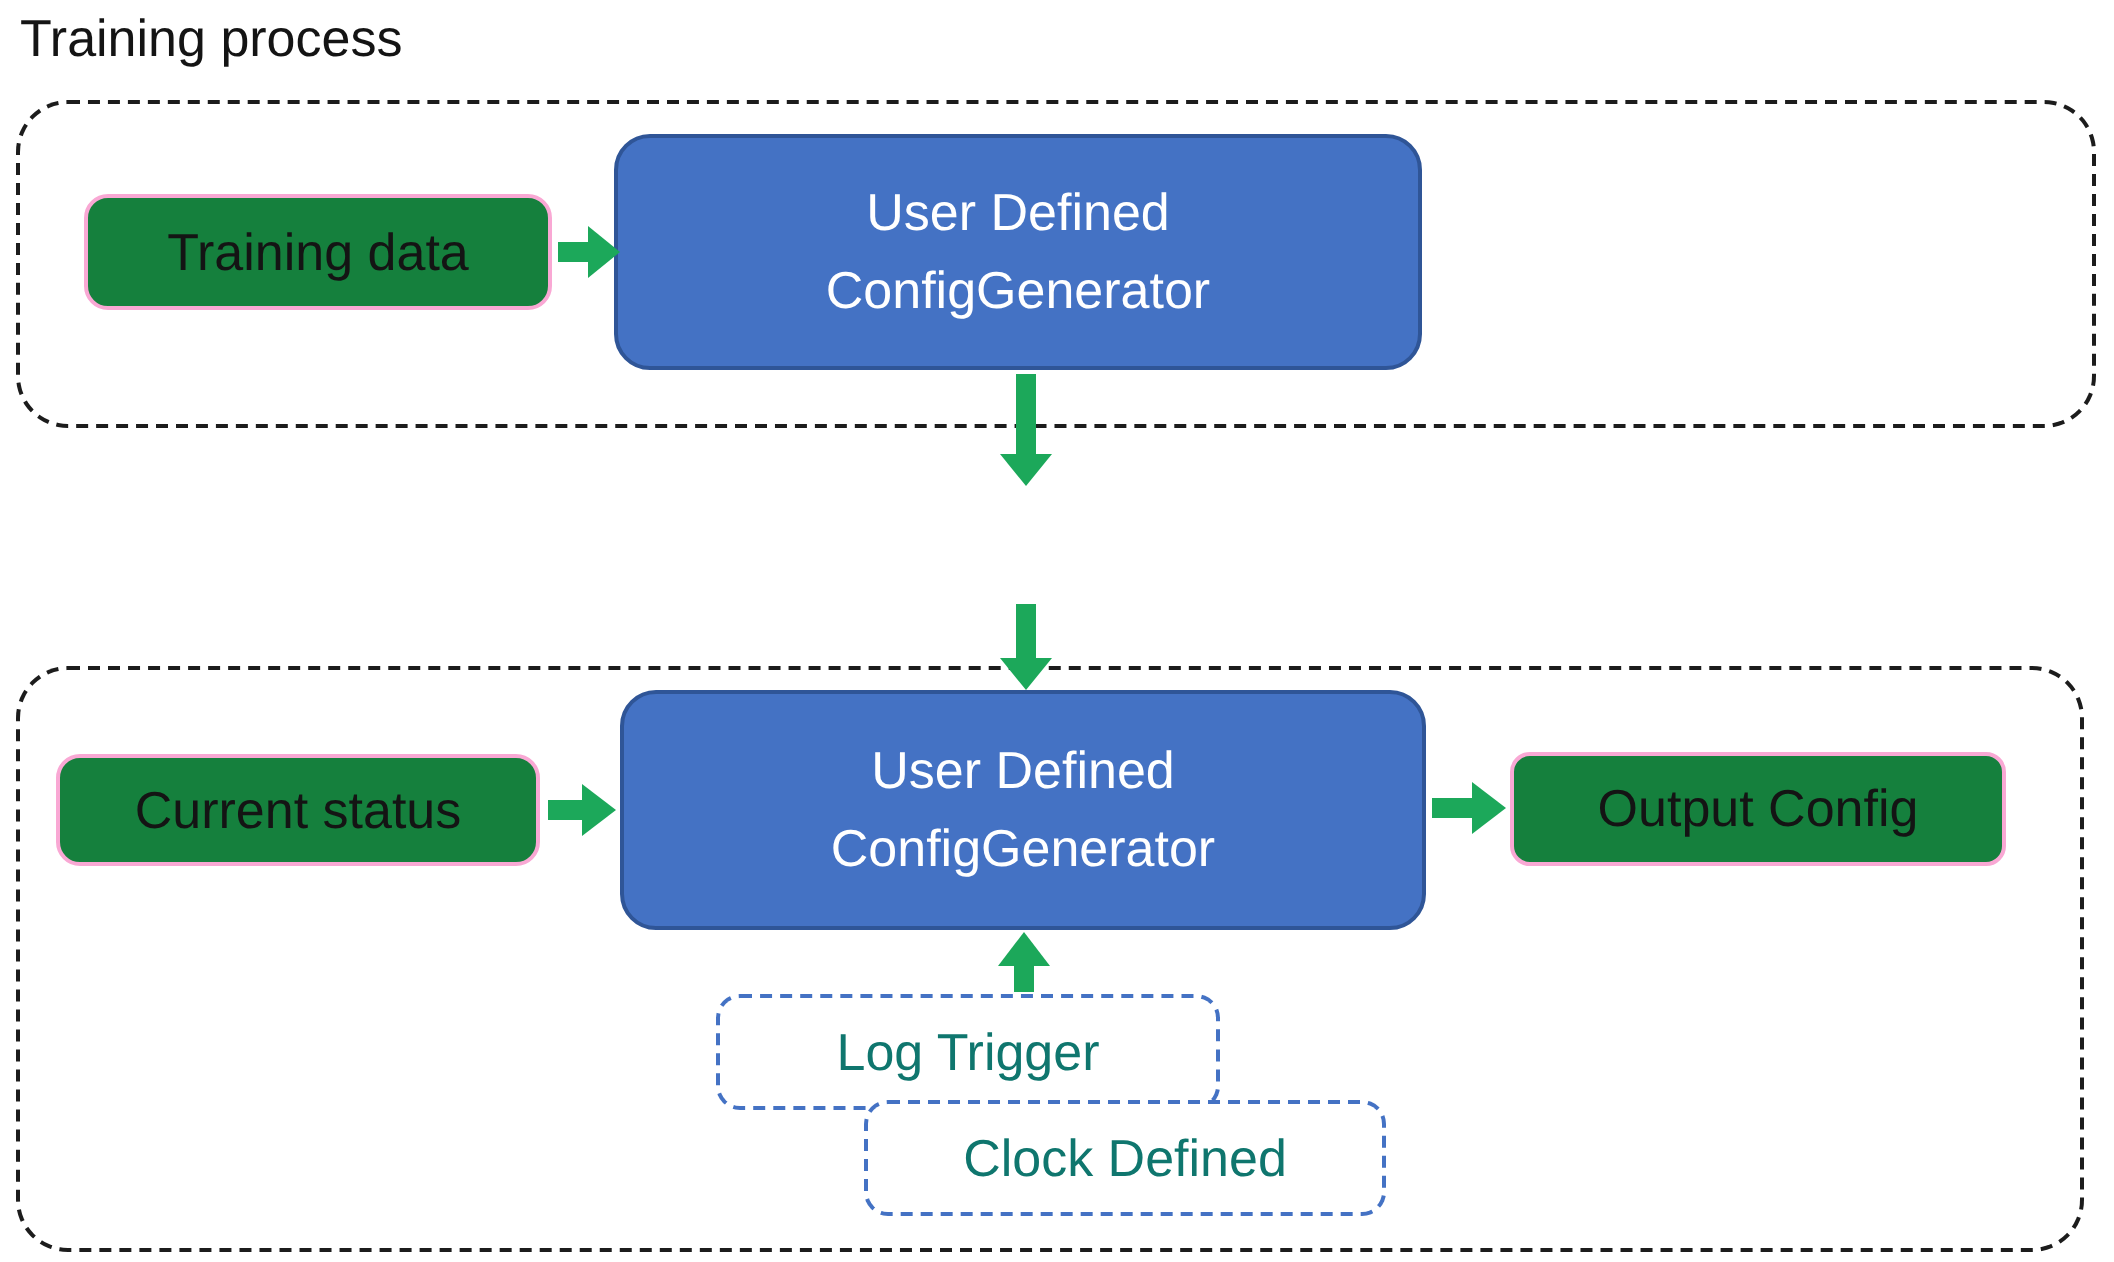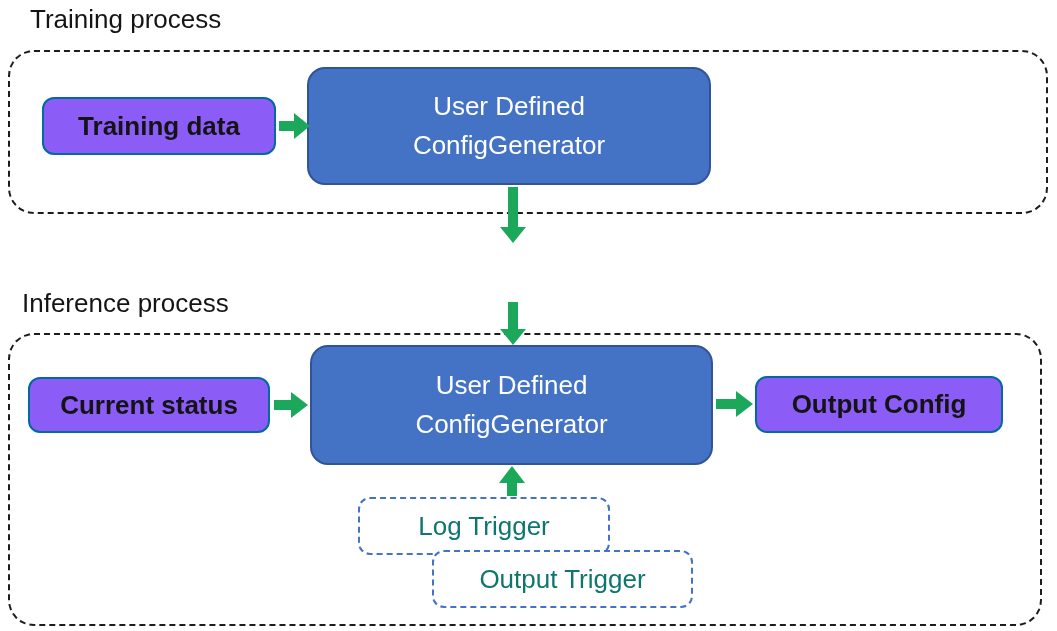--- a/index.html
+++ b/index.html
@@ -24,31 +24,30 @@
     white-space: nowrap;
   }
   .container {
     position: absolute;
     border: 2.5px dashed #1c1c1c;
     border-radius: 26px;
     background: transparent;
   }
   .io-box {
     position: absolute;
-    background: #8b5cf6;
-    border: 2px solid #0369a1;
+    background: #15803d;
+    border: 2px solid #f9a8d4;
     border-radius: 12px;
     display: flex;
     align-items: center;
     justify-content: center;
     font-size: 26px;
     color: #141414;
     white-space: nowrap;
     box-sizing: border-box;
-    font-weight: bold;
   }
   .gen-box {
     position: absolute;
     background: #4472C4;
     border: 2.5px solid #2F5597;
     border-radius: 18px;
     display: flex;
     align-items: center;
     justify-content: center;
     font-size: 26px;
@@ -76,44 +75,43 @@
     left: 0;
     top: 0;
     pointer-events: none;
   }
 </style>
 </head>
 <body>
 
 <div class="canvas">
 
-  <div class="section-label" style="left:30px; top:4px;">Training process</div>
+  <div class="section-label" style="left:10px; top:4px;">Training process</div>
 
-  <div class="section-label" style="left:22px; top:288px;">Inference process</div>
 
   <div class="container" style="left:8px; top:50px; width:1036px; height:160px;"></div>
 
   <div class="container" style="left:8px; top:333px; width:1030px; height:289px;"></div>
 
   <div class="io-box" style="left:42px; top:97px; width:234px; height:58px;">Training data</div>
 
   <div class="gen-box" style="left:307px; top:67px; width:404px; height:118px;">User Defined
 ConfigGenerator</div>
 
 
   <div class="io-box" style="left:28px; top:377px; width:242px; height:56px;">Current status</div>
 
   <div class="gen-box" style="left:310px; top:345px; width:403px; height:120px;">User Defined
 ConfigGenerator</div>
 
-  <div class="io-box" style="left:755px; top:376px; width:248px; height:57px;">Output Config</div>
+  <div class="io-box" style="left:755px; top:376px; width:248px; height:57px;border-radius:10px;">Output Config</div>
 
   <div class="trigger-box" style="left:358px; top:497px; width:252px; height:58px;">Log Trigger</div>
 
-  <div class="trigger-box" style="left:432px; top:550px; width:261px; height:58px;">Output Trigger</div>
+  <div class="trigger-box" style="left:432px; top:550px; width:261px; height:58px;">Clock Defined</div>
 
   <svg class="arrows" width="1057" height="631" viewBox="0 0 1057 631">
     <g stroke="#1CA85A" fill="#1CA85A" stroke-width="10">
       <g>
         <line x1="279" y1="126" x2="294" y2="126"></line>
         <polygon points="294,113 294,139 310,126" stroke="none"></polygon>
       </g>
       <g>
         <line x1="513" y1="187" x2="513" y2="227"></line>
         <polygon points="500,227 526,227 513,243" stroke="none"></polygon>

